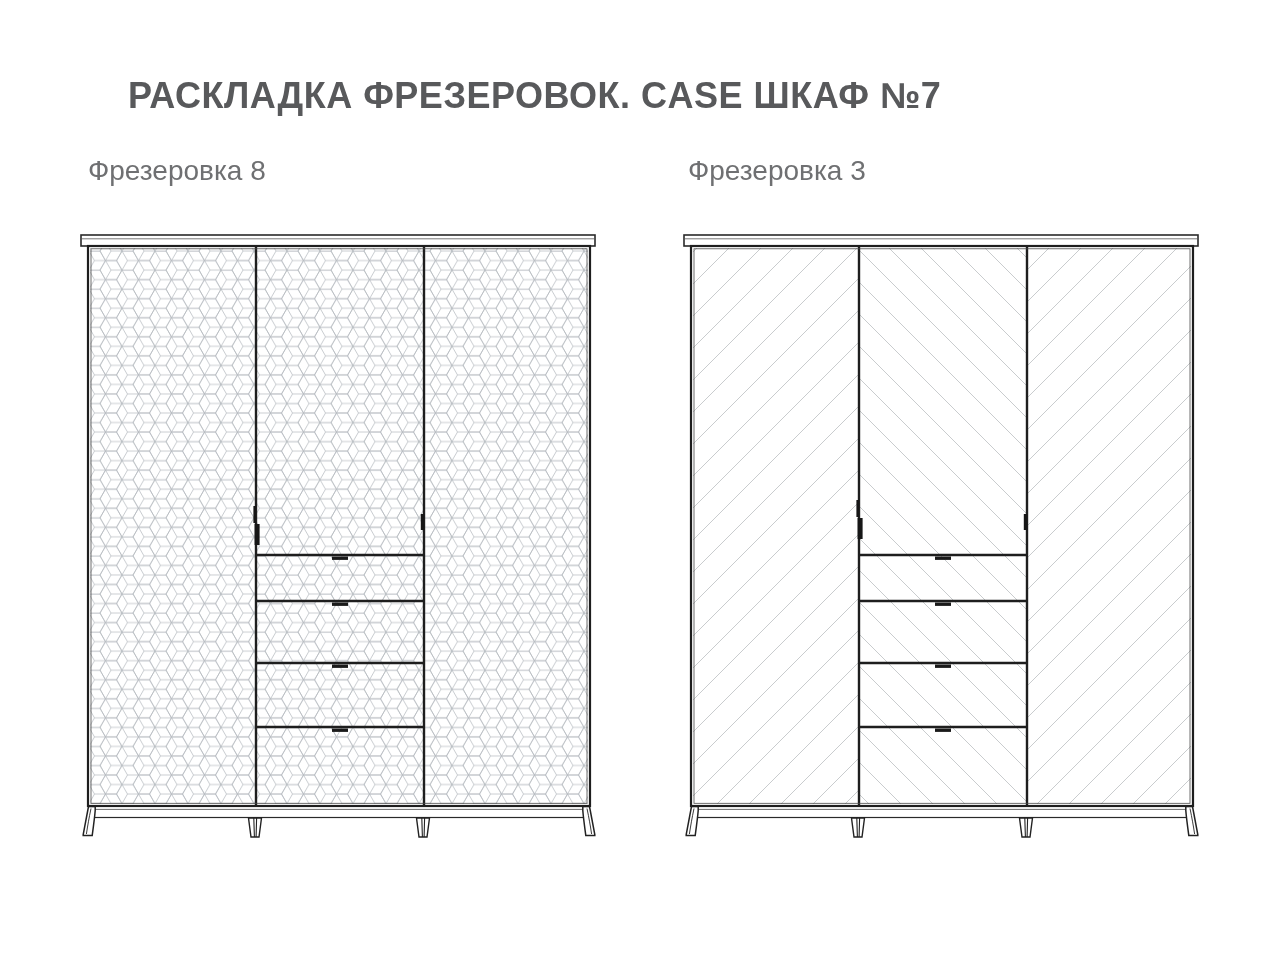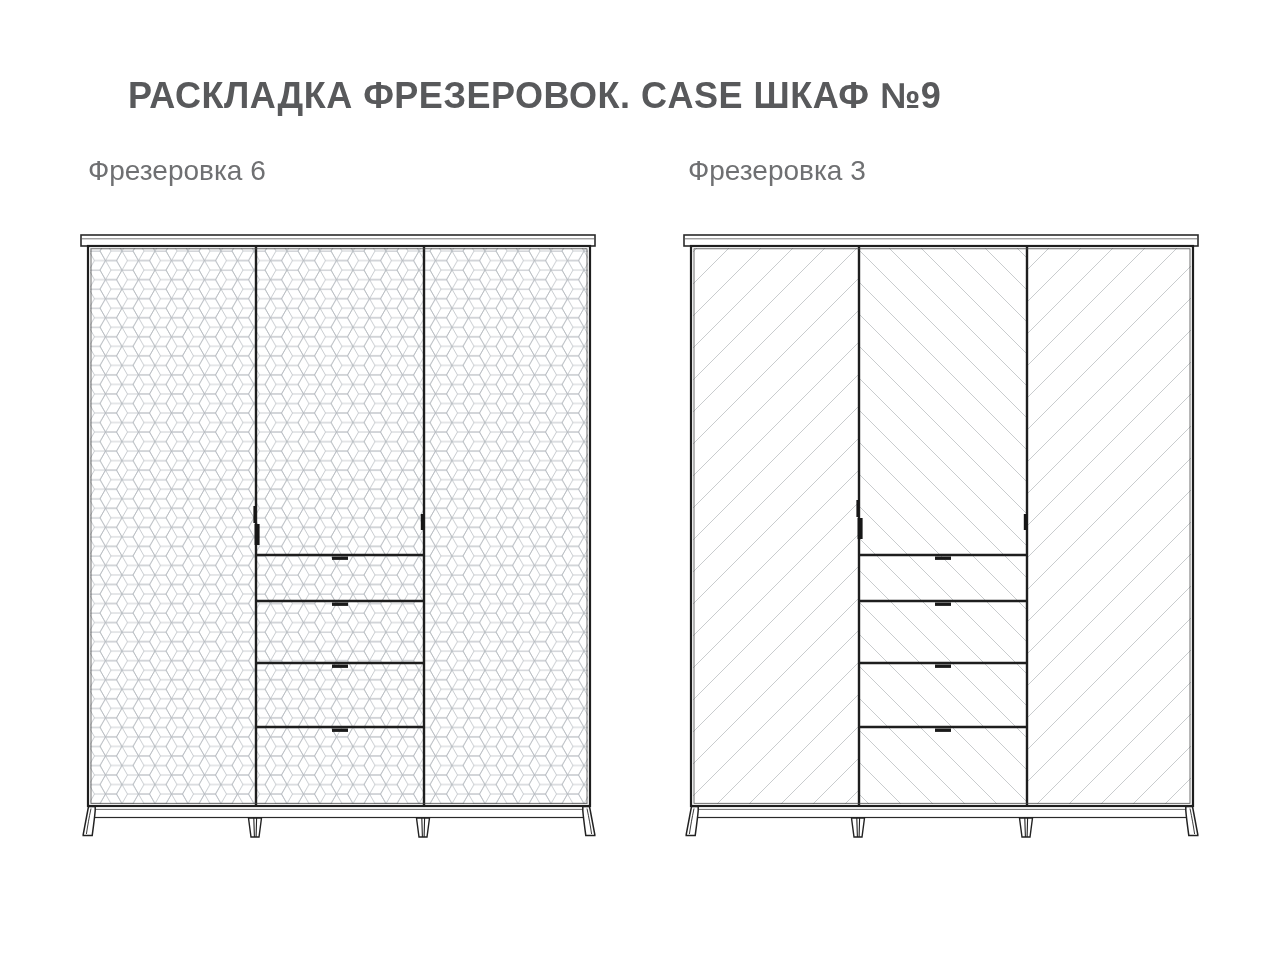--- a/index.html
+++ b/index.html
@@ -11,23 +11,23 @@
        color:#6f7072;white-space:nowrap;line-height:1.1;}
   .variant-label.v1{left:88px;}
   .variant-label.v2{left:688px;}
   .wardrobe{position:absolute;top:232px;}
   .wardrobe.w1{left:78px;}
   .wardrobe.w2{left:681px;}
 </style>
 </head>
 <body>
 
-<div class="page-title">РАСКЛАДКА ФРЕЗЕРОВОК. CASE ШКАФ №9</div>
+<div class="page-title">РАСКЛАДКА ФРЕЗЕРОВОК. CASE ШКАФ №7</div>
 
-<div class="variant-label v1">Фрезеровка 6</div>
+<div class="variant-label v1">Фрезеровка 8</div>
 
 <div class="variant-label v2">Фрезеровка 3</div>
 
 <svg class="wardrobe w1" width="522" height="612" viewBox="0 0 522 612">
   <defs>
     <g id="hex-unit">
       <path d="M11,0 L5.5,9.5263 L-5.5,9.5263 L-11,0 L-5.5,-9.5263 L5.5,-9.5263 Z
                M0,0 L11,0 M0,0 L-5.5,9.5263 M0,0 L-5.5,-9.5263"></path>
     </g>
     <pattern id="p-rhomb" width="33" height="19.0526" patternUnits="userSpaceOnUse">

